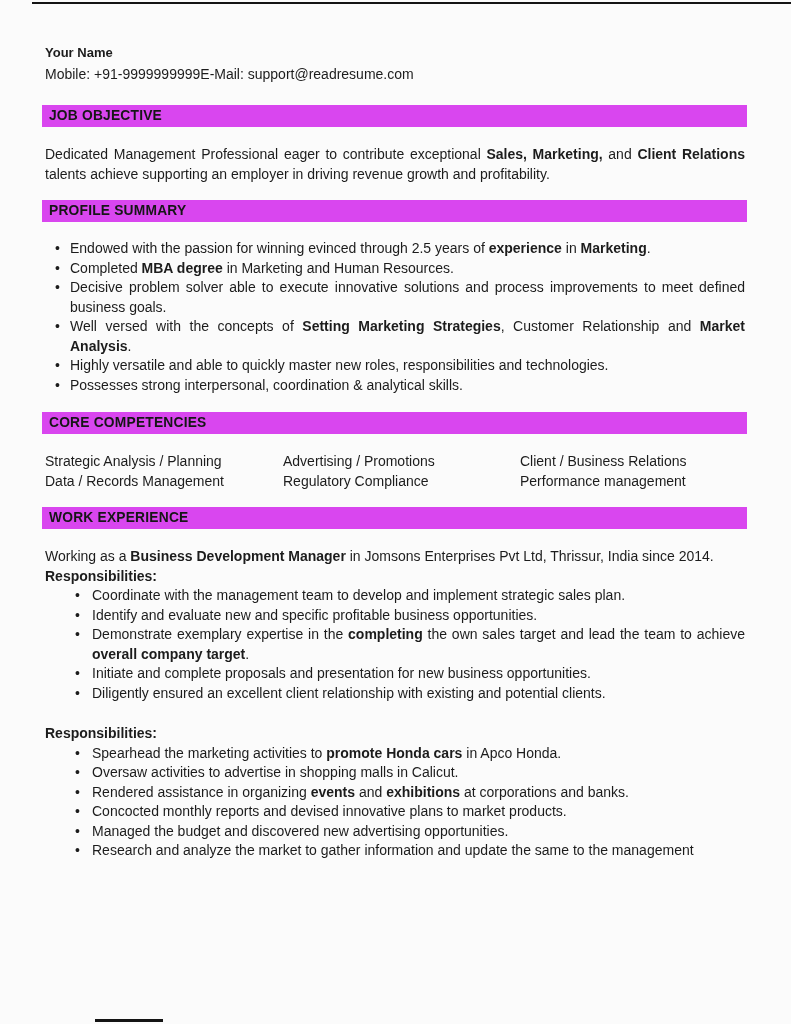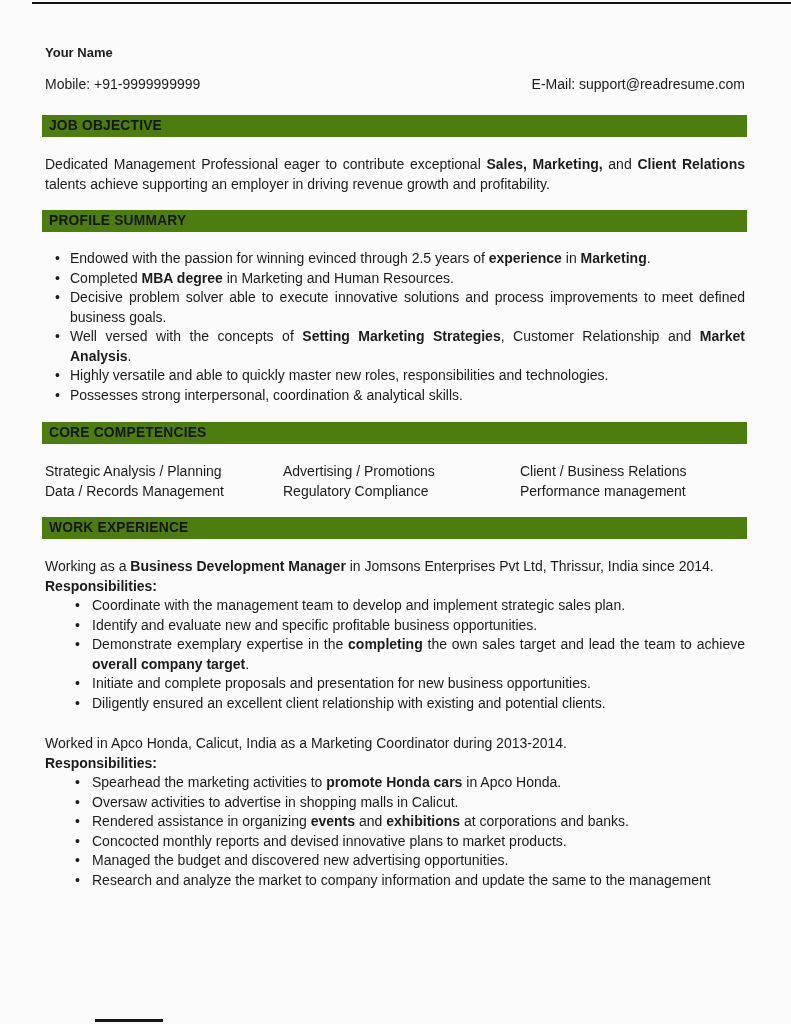--- a/index.html
+++ b/index.html
@@ -16,23 +16,23 @@
   .artifact{position:absolute;background:#141414;}
   .artifact.top-line{top:2px;left:32px;right:0;height:2px;}
   .artifact.bottom-dash{top:1019px;left:95px;width:68px;height:3px;}
   .content{
     position:absolute;
     left:45px;top:44px;
     width:700px;
     line-height:19.5px;
   }
   .person-name{font-size:13px;font-weight:700;line-height:18px;}
-  .contact-row{display:flex;justify-content:space-between;line-height:20px;margin-top:12px;}
+  .contact-row{display:flex;line-height:20px;margin-top:2px;}
   .section-band{
-    background:#4d7c0f;
+    background:#d946ef;
     color:#161616;
     font-weight:700;
     font-size:13.8px;
     line-height:18px;
     padding:2px 2px 2px 7px;
     margin-left:-3px;
     margin-right:-2px;
     letter-spacing:.2px;
   }
   .band-objective{margin-top:21px;}
@@ -101,25 +101,24 @@
     <ul class="work-list">
         <li><span>Coordinate with the management team to develop and implement strategic sales plan.</span></li>
         <li><span>Identify and evaluate new and specific profitable business opportunities.</span></li>
         <li><span>Demonstrate exemplary expertise in the </span><b>completing</b><span> the own sales target and lead the team to achieve </span><b>overall company target</b><span>.</span></li>
         <li><span>Initiate and complete proposals and presentation for new business opportunities.</span></li>
         <li><span>Diligently ensured an excellent client relationship with existing and potential clients.</span></li>
       </ul>
   </div>
 
   <div class="experience">
-    <div><span>Worked in Apco Honda, Calicut, India as a Marketing Coordinator during 2013-2014.</span></div>
     <div class="resp-label">Responsibilities:</div>
     <ul class="work-list">
         <li><span>Spearhead the marketing activities to </span><b>promote Honda cars</b><span> in Apco Honda.</span></li>
         <li><span>Oversaw activities to advertise in shopping malls in Calicut.</span></li>
         <li><span>Rendered assistance in organizing </span><b>events</b><span> and </span><b>exhibitions</b><span> at corporations and banks.</span></li>
         <li><span>Concocted monthly reports and devised innovative plans to market products.</span></li>
         <li><span>Managed the budget and discovered new advertising opportunities.</span></li>
-        <li><span>Research and analyze the market to company information and update the same to the management</span></li>
+        <li><span>Research and analyze the market to gather information and update the same to the management</span></li>
       </ul>
   </div>
 
 </div>
 
 </body></html>

